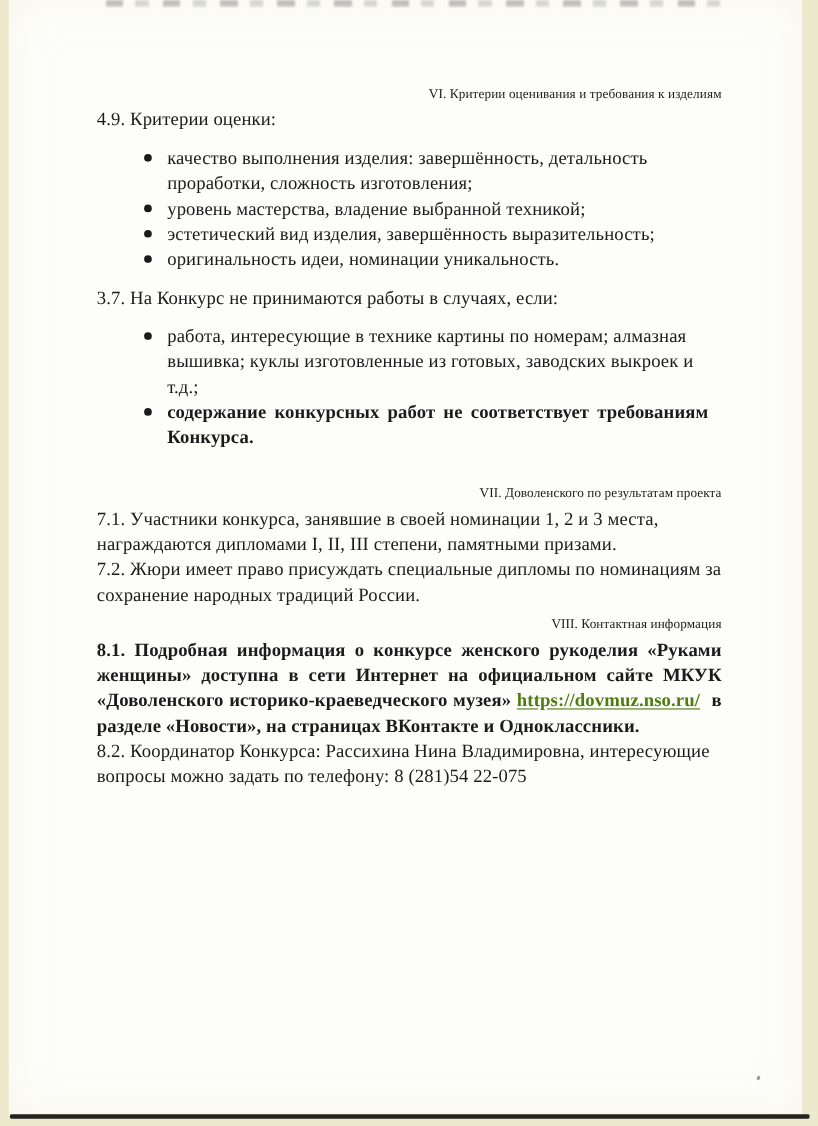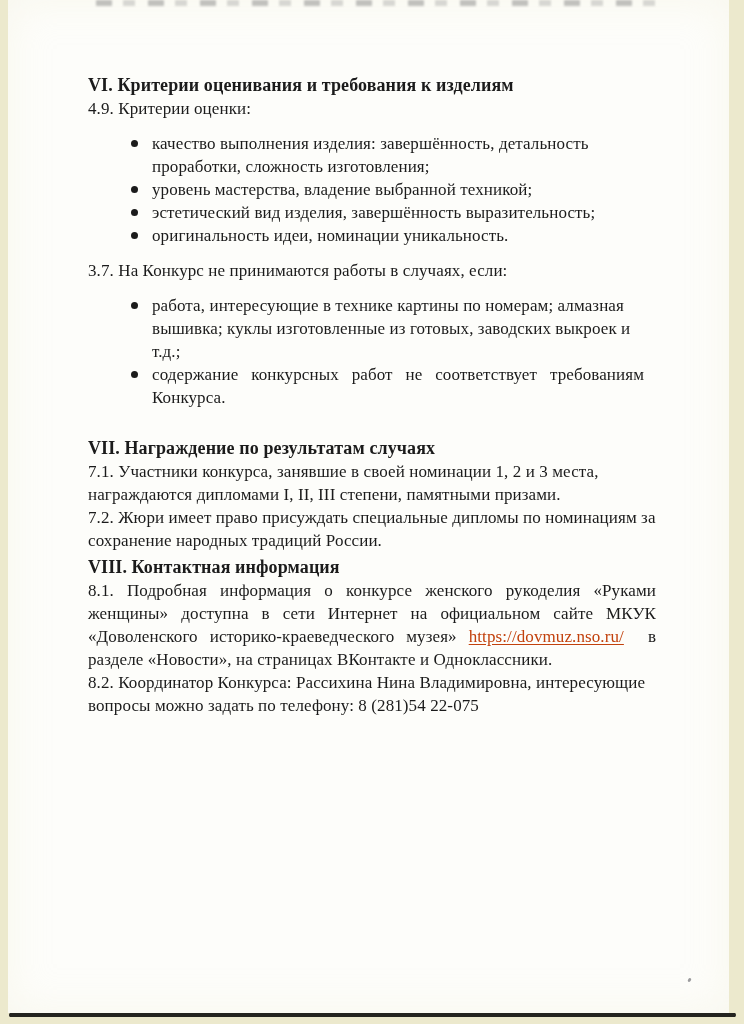--- a/index.html
+++ b/index.html
@@ -41,46 +41,46 @@
   }
   .content {
     position: absolute;
     left: 88px; top: 74px; width: 568px;
     color: #1b1b1b;
     font-size: 17px;
     line-height: 23px;
     letter-spacing: 0.1px;
   }
   .heading {
-    text-align: left;
+    text-align: right;
     margin: 0;
-    font-weight: bold;
-    font-size: 18px;
+    font-weight: normal;
+    font-size: 12px;
     line-height: 23px;
   }
   .heading-vii { margin-top: 28px; }
   .heading-viii { margin-top: 4px; }
   p { margin: 0; }
-  .justify { text-align: justify; text-align-last: left; }
+  .justify { text-align: justify; text-align-last: left; font-weight: bold; }
   ul.bullets {
     margin: 12px; padding: 0; list-style: none;
   }
   ul.bullets li {
     position: relative;
     padding-left: 52px;
   }
   ul.bullets .bullet {
     position: absolute;
     left: 31px; top: 8px;
     width: 7px; height: 7px;
     background: #1b1b1b;
     border-radius: 50%;
   }
   a.doc-link {
-    color: #c2410c;
+    color: #4d7c0f;
     text-decoration: underline;
     text-underline-offset: 2px;
   }
 </style>
 </head>
 <body>
 
 <div class="paper"></div>
 <div class="top-smudge"></div>
 <div class="bottom-edge-line"></div>
@@ -117,21 +117,21 @@
     <li>
       <span class="bullet"></span>
       <span>работа, интересующие в технике картины по номерам; алмазная вышивка; куклы изготовленные из готовых, заводских выкроек и т.д.;</span>
     </li>
     <li class="justify">
       <span class="bullet"></span>
       <span>содержание конкурсных работ не соответствует требованиям Конкурса.</span>
     </li>
   </ul>
 
-  <h2 class="heading heading-vii">VII. Награждение по результатам случаях</h2>
+  <h2 class="heading heading-vii">VII. Доволенского по результатам проекта</h2>
 
   <p>7.1. Участники конкурса, занявшие в своей номинации 1, 2 и 3 места, награждаются дипломами I, II, III степени, памятными призами.</p>
   <p>7.2. Жюри имеет право присуждать специальные дипломы по номинациям за сохранение народных традиций России.</p>
 
   <h2 class="heading heading-viii">VIII. Контактная информация</h2>
 
   <p class="justify"><span>8.1. Подробная информация о конкурсе женского рукоделия «Руками женщины» доступна в сети Интернет на официальном сайте МКУК «Доволенского историко-краеведческого музея»</span> <a class="doc-link" href="#">https://dovmuz.nso.ru/</a>&nbsp;&nbsp;<span>в разделе «Новости», на страницах ВКонтакте и Одноклассники.</span></p>
 
   <p>8.2. Координатор Конкурса: Рассихина Нина Владимировна, интересующие вопросы можно задать по телефону: 8 (281)54 22-075</p>
 

